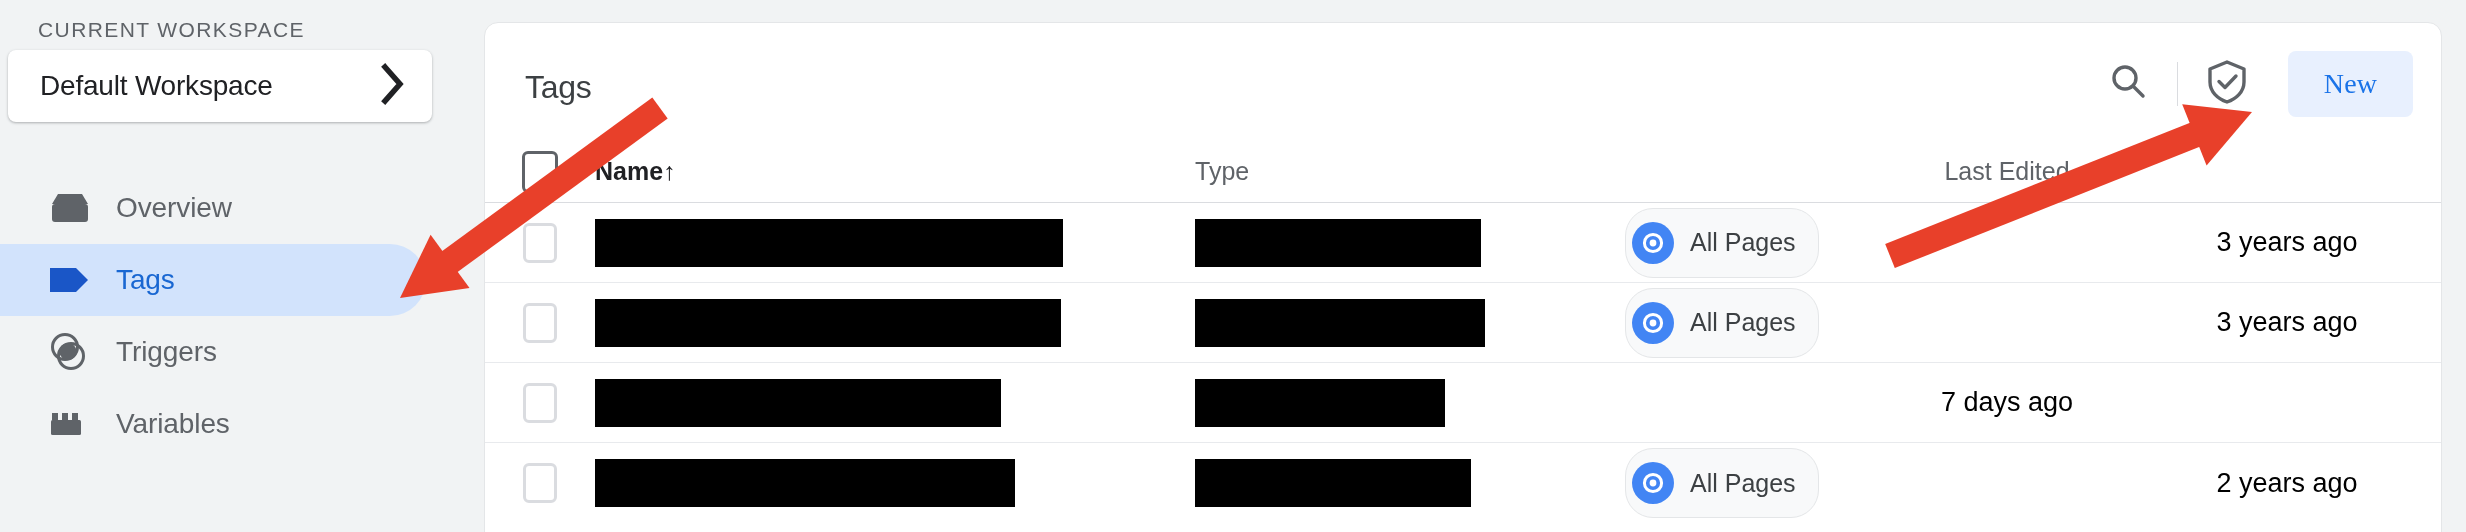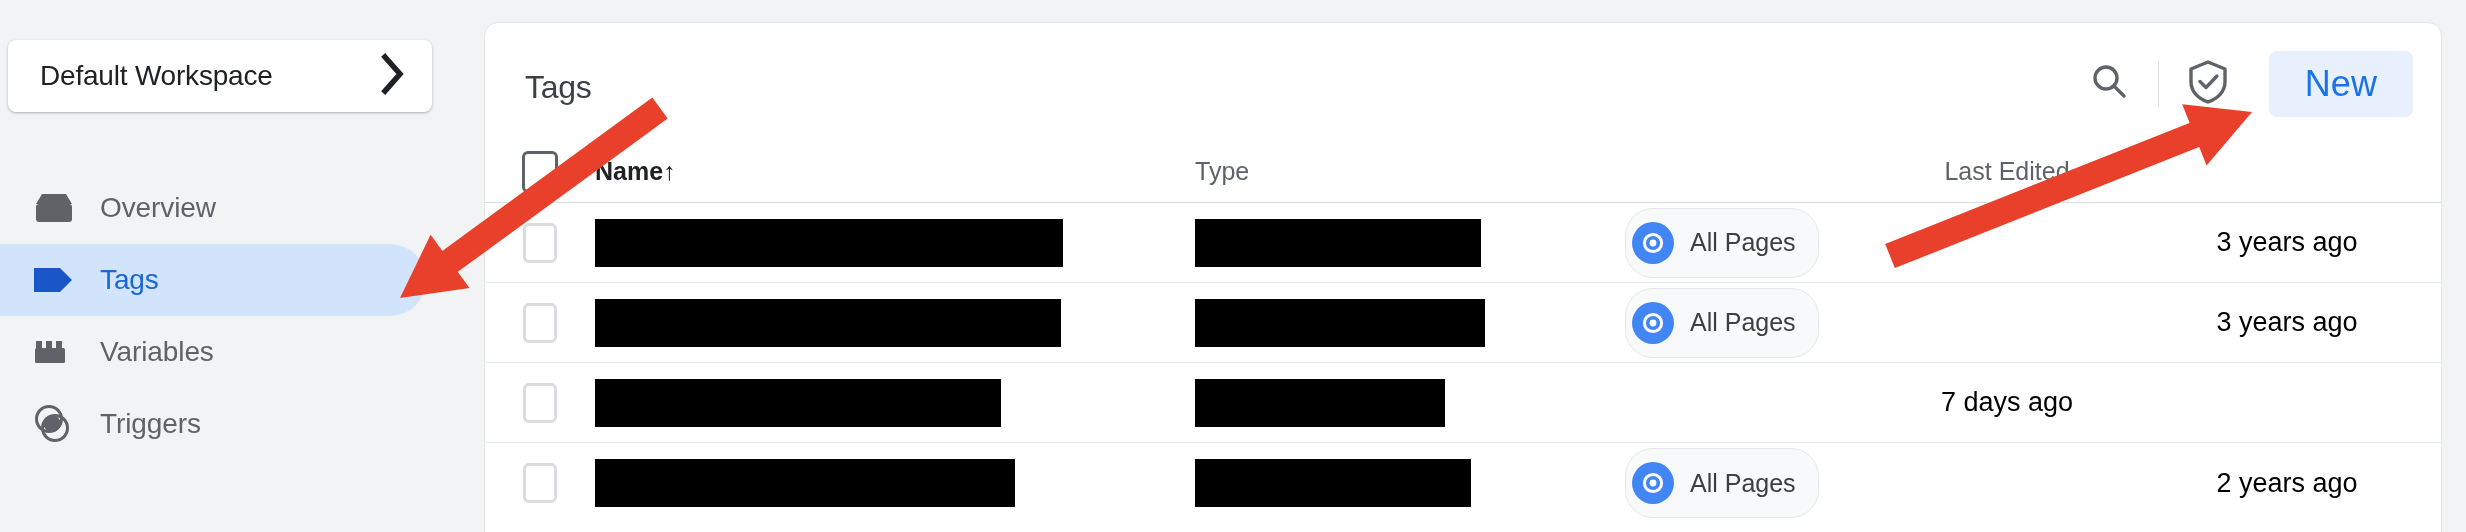--- a/index.html
+++ b/index.html
@@ -29,21 +29,21 @@
   .ws-label {
     position: absolute;
     left: 38px; top: 18px;
     font-size: 21px;
     letter-spacing: 1.4px;
     color: #5f6368;
     font-weight: 400;
   }
   .ws-card {
     position: absolute;
-    left: 8px; top: 40px;
+    left: 8px; top: 50px;
     width: 424px;
     height: 72px;
     background: #ffffff;
     border-radius: 8px;
     box-shadow: 0 1px 3px rgba(60,64,67,.28), 0 1px 2px rgba(60,64,67,.12);
     display: flex;
     align-items: center;
     justify-content: space-between;
     padding: 0 26px 0 32px;
     box-sizing: border-box;
@@ -60,21 +60,21 @@
   .nav {
     position: absolute;
     left: 0; top: 172px;
     width: 440px;
   }
   .nav-item {
     position: relative;
     display: flex;
     align-items: center;
     height: 72px;
-    padding-left: 32px;
+    padding-left: 48px;
     box-sizing: border-box;
     cursor: pointer;
   }
   .nav-item .nav-icon {
     width: 46px;
     display: flex;
     align-items: center;
     justify-content: flex-start;
     flex: none;
   }
@@ -139,22 +139,22 @@
     margin: 0 14px;
   }
   .new-btn {
     margin-left: 26px;
     background: #e8f0fe;
     color: #1a73e8;
     border: none;
     border-radius: 8px;
     height: 66px;
     padding: 0 36px;
-    font-size: 36px;
-    font-family: Liberation Sans, sans-serif;
+    font-size: 28px;
+    font-family: Liberation Serif, serif;
     font-weight: 400;
     cursor: pointer;
     letter-spacing: .1px;
   }
 
   
   .thead {
     display: flex;
     align-items: center;
     height: 62px;
@@ -241,20 +241,21 @@
     pointer-events: none;
   }
 </style>
 </head>
 <body>
 
 <div id="screen">
 
   <div id="sidebar">
 
+    <div class="ws-label">CURRENT WORKSPACE</div>
 
     <div class="ws-card">
       <span class="ws-card-name">Default Workspace</span>
       <span class="ws-chevron">
         <svg width="26" height="42" viewBox="0 0 26 42">
           <path d="M5 4 L20 21 L5 38" fill="none" stroke="#202124" stroke-width="5.5" stroke-linecap="square" stroke-linejoin="miter"></path>
         </svg>
       </span>
     </div>
 
@@ -270,46 +271,46 @@
         <span class="nav-label">Overview</span>
       </div>
 
       <div class="nav-item active">
         <span class="nav-icon">
           <svg width="44" height="30" viewBox="0 0 44 30">
             <path d="M2 3 H28 L40 15 L28 27 H2 Z" fill="#1a56c7"></path>
           </svg>
         </span>
         <span class="nav-label">Tags</span>
+      </div>
+
+      <div class="nav-item">
+        <span class="nav-icon">
+          <svg width="44" height="40" viewBox="0 0 44 40">
+            <circle cx="17" cy="15" r="12.5" fill="none" stroke="#5f6368" stroke-width="3"></circle>
+            <circle cx="23" cy="24" r="12.5" fill="none" stroke="#5f6368" stroke-width="3"></circle>
+            <path d="M23 11.6 A12.5 12.5 0 0 1 23 36.5 A12.5 12.5 0 0 1 23 11.6 Z" fill="#5f6368" opacity="0"></path>
+            <circle cx="20" cy="19.5" r="8.6" fill="#5f6368"></circle>
+          </svg>
+        </span>
+        <span class="nav-label">Triggers</span>
       </div>
 
       <div class="nav-item">
         <span class="nav-icon">
           <svg width="44" height="30" viewBox="0 0 44 30">
             <rect x="4" y="4" width="6" height="7" fill="#5f6368"></rect>
             <rect x="14" y="4" width="6" height="7" fill="#5f6368"></rect>
             <rect x="24" y="4" width="6" height="7" fill="#5f6368"></rect>
             <rect x="3" y="11" width="30" height="15" rx="1.5" fill="#5f6368"></rect>
           </svg>
         </span>
         <span class="nav-label">Variables</span>
       </div>
 
-      <div class="nav-item">
-        <span class="nav-icon">
-          <svg width="44" height="40" viewBox="0 0 44 40">
-            <circle cx="17" cy="15" r="12.5" fill="none" stroke="#5f6368" stroke-width="3"></circle>
-            <circle cx="23" cy="24" r="12.5" fill="none" stroke="#5f6368" stroke-width="3"></circle>
-            <path d="M23 11.6 A12.5 12.5 0 0 1 23 36.5 A12.5 12.5 0 0 1 23 11.6 Z" fill="#5f6368" opacity="0"></path>
-            <circle cx="20" cy="19.5" r="8.6" fill="#5f6368"></circle>
-          </svg>
-        </span>
-        <span class="nav-label">Triggers</span>
-      </div>
-
     </div>
   </div>
 
   <div id="card">
 
     <div class="card-head">
       <div class="card-title">Tags</div>
 
       <div class="head-actions">
 

